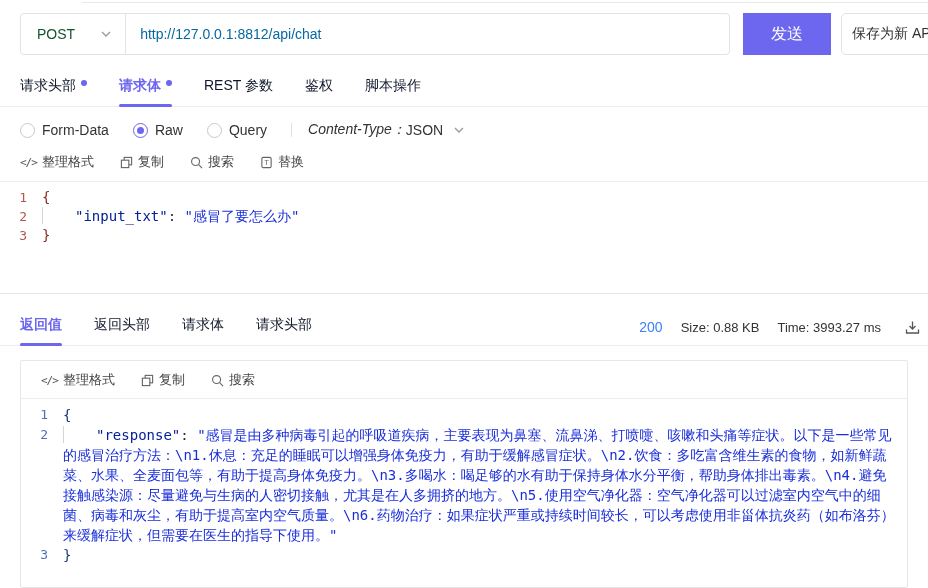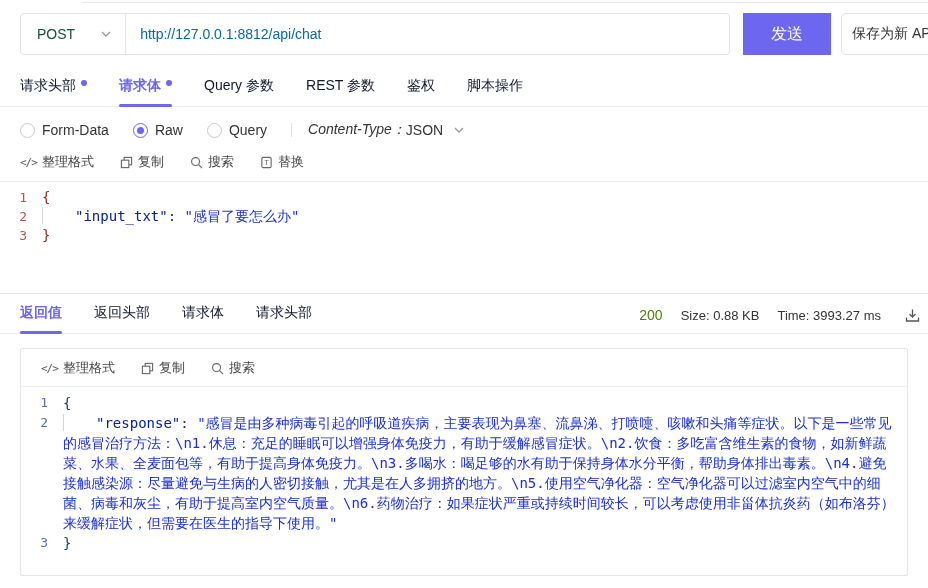--- a/index.html
+++ b/index.html
@@ -53,23 +53,23 @@
   .code { flex:1; white-space:pre-wrap; word-break:break-all; padding-right:8px; }
   .req-brace { color:#8a2b22; }
   .res-brace { color:#17387f; }
   .key { color:#04219a; }
   .colon { color:#2b3038; }
   .str { color:#1a2ed8; }
   .indent-guide { display:inline-block; width:33px; border-left:1px solid #d5d5d5; height:17px; vertical-align:-3px; }
 
   
   .resp-divider { border-top:1px solid #e6e6e6; margin-top:48px; }
-  .resp-tabs-row { display:flex; align-items:flex-end; border-bottom:1px solid #ececec; padding:0 8px 0 20px; margin-top:4px; }
+  .resp-tabs-row { display:flex; align-items:flex-end; border-bottom:1px solid #ececec; padding:0 8px 0 20px; margin-top:16px; }
   .resp-meta { margin-left:auto; display:flex; align-items:center; gap:18px; padding-bottom:10px; font-size:13px; }
-  .status-200 { color:#4d7c0f; font-size:14px; }
+  .status-200 { color:#3b82f6; font-size:14px; }
   .meta-txt { color:#333; }
   .dl-icon { cursor:pointer; margin-left:6px; }
 
   .resp-box { margin:14px 20px 0 20px; border:1px solid #e6e6e6; border-radius:2px; min-height:206px; }
   .resp-toolbar { display:flex; align-items:center; padding:10px 0 9px 20px; border-bottom:1px solid #ececec; font-size:13px; color:#444; }
   .res-editor { padding:6px 0 22px 0; }
   .res-editor .code-line { line-height:20px; }
 </style>
 </head>
 <body>
@@ -86,21 +86,20 @@
     </div>
     <input class="url-input" readonly="" value="http://127.0.0.1:8812/api/chat" style="">
   </div>
   <button class="btn-send">发送</button>
   <button class="btn-save">保存为新 API</button>
 </div>
 
 <div class="tabs">
   <div class="tab"><span>请求头部</span><span class="dot"></span></div>
   <div class="tab active"><span>请求体</span><span class="dot"></span></div>
-  <div class="tab"><span>Query 参数</span></div>
   <div class="tab"><span>REST 参数</span></div>
   <div class="tab"><span>鉴权</span></div>
   <div class="tab"><span>脚本操作</span></div>
 </div>
 
 <div class="bodytype-row">
   <div class="radio-item">
     <span class="radio-circle"></span>
     <span>Form-Data</span>
   </div>

